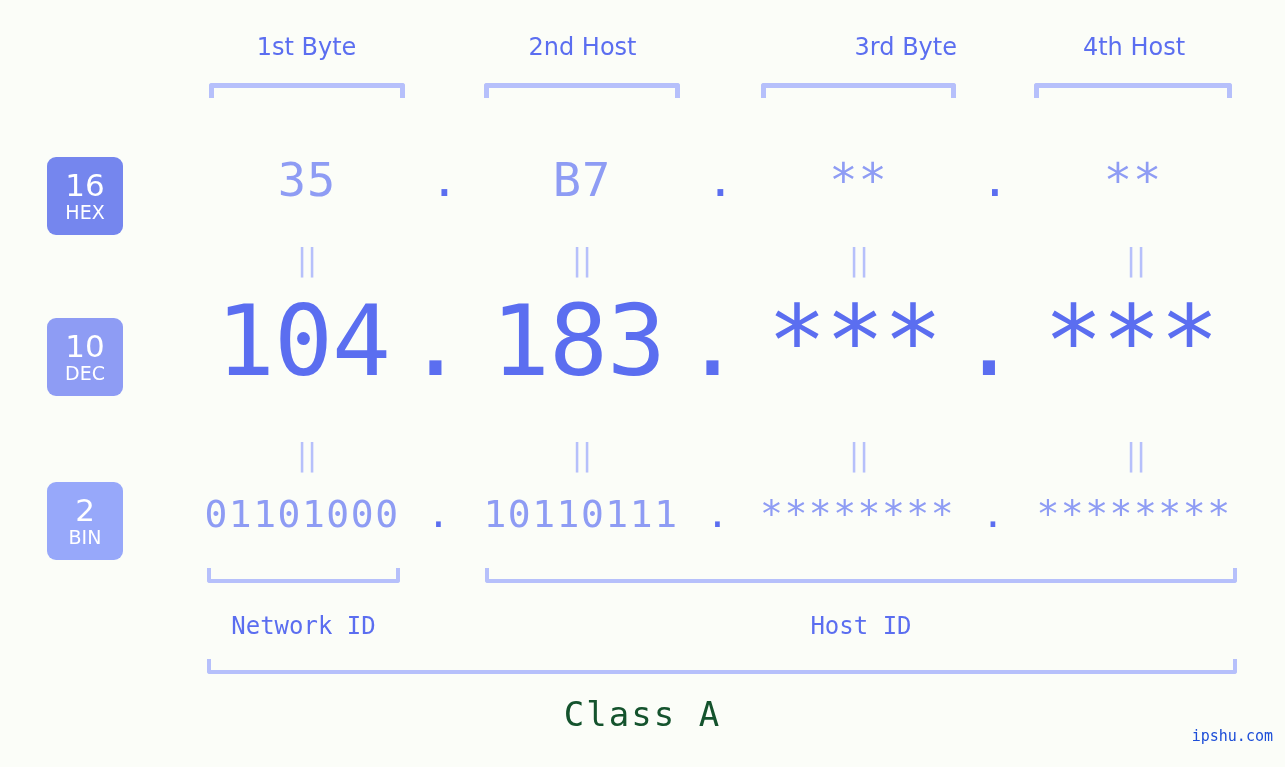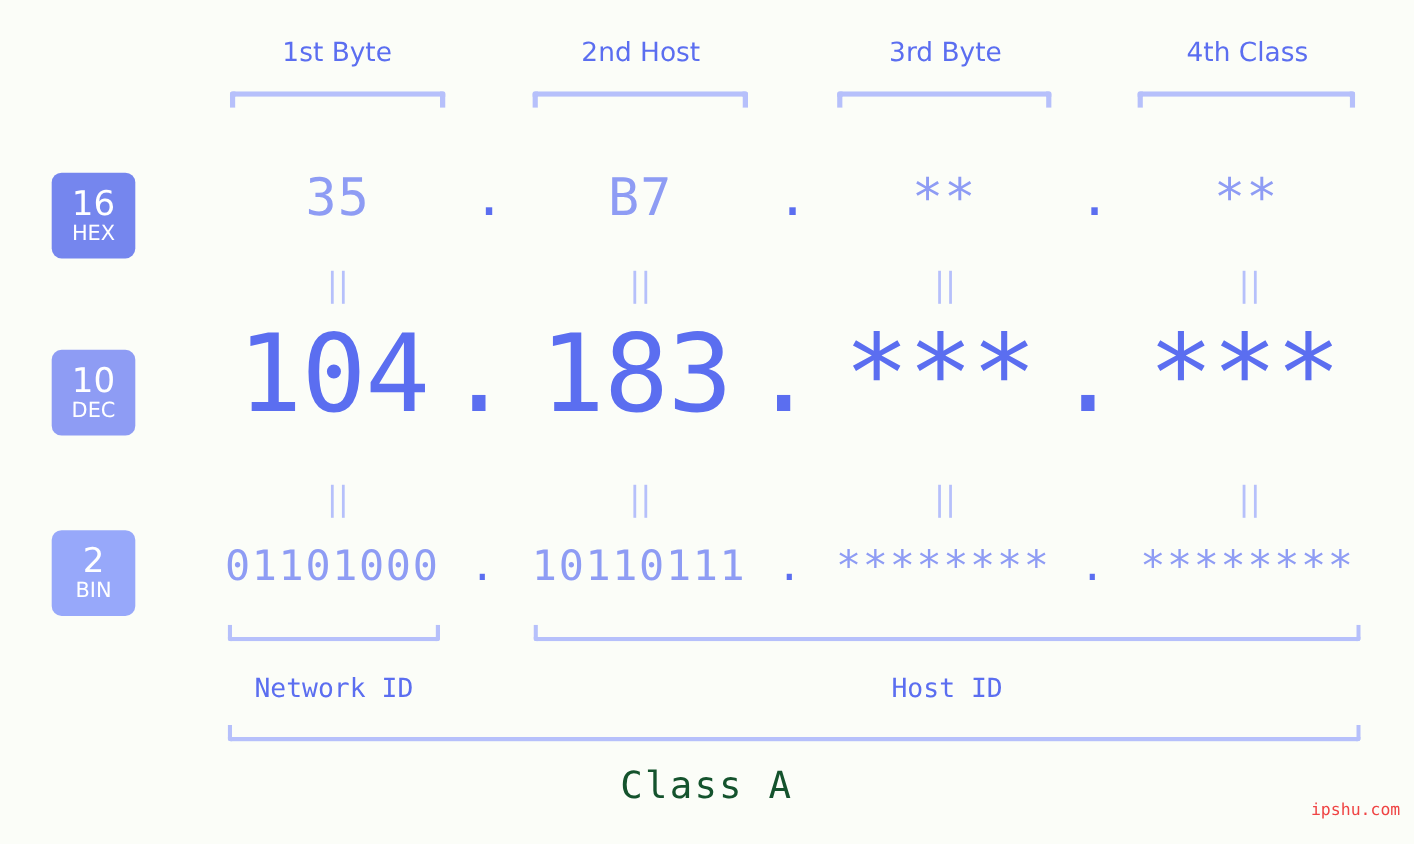--- a/index.html
+++ b/index.html
@@ -180,33 +180,33 @@
     letter-spacing: 2px;
   }
 
   
   #watermark {
     position: absolute;
     right: 12px;
     bottom: 22px;
     font-family: "DejaVu Sans Mono", monospace;
     font-size: 15px;
-    color: #ef4444;
+    color: #1d4ed8;
     letter-spacing: 0px;
   }
 </style>
 </head>
 <body>
 
 <div id="stage">
 
   <div class="byte-label" style="left:209px; width:195px;">1st Byte</div>
   <div class="byte-label" style="left:485px; width:195px;">2nd Host</div>
-  <div class="byte-label" style="left:762px; width:195px;">3rd Byte</div>
-  <div class="byte-label" style="left:1034px; width:200px;">4th Class</div>
+  <div class="byte-label" style="left:762px; width:195px;text-align:right;">3rd Byte</div>
+  <div class="byte-label" style="left:1034px; width:200px;">4th Host</div>
 
   <div class="bracket-top" style="left:209px; width:196px;"></div>
   <div class="bracket-top" style="left:484px; width:196px;"></div>
   <div class="bracket-top" style="left:761px; width:195px;"></div>
   <div class="bracket-top" style="left:1034px; width:198px;"></div>
 
   <div class="badge" id="badge-hex">
     <span class="num">16</span>
     <span class="nm">HEX</span>
   </div>

